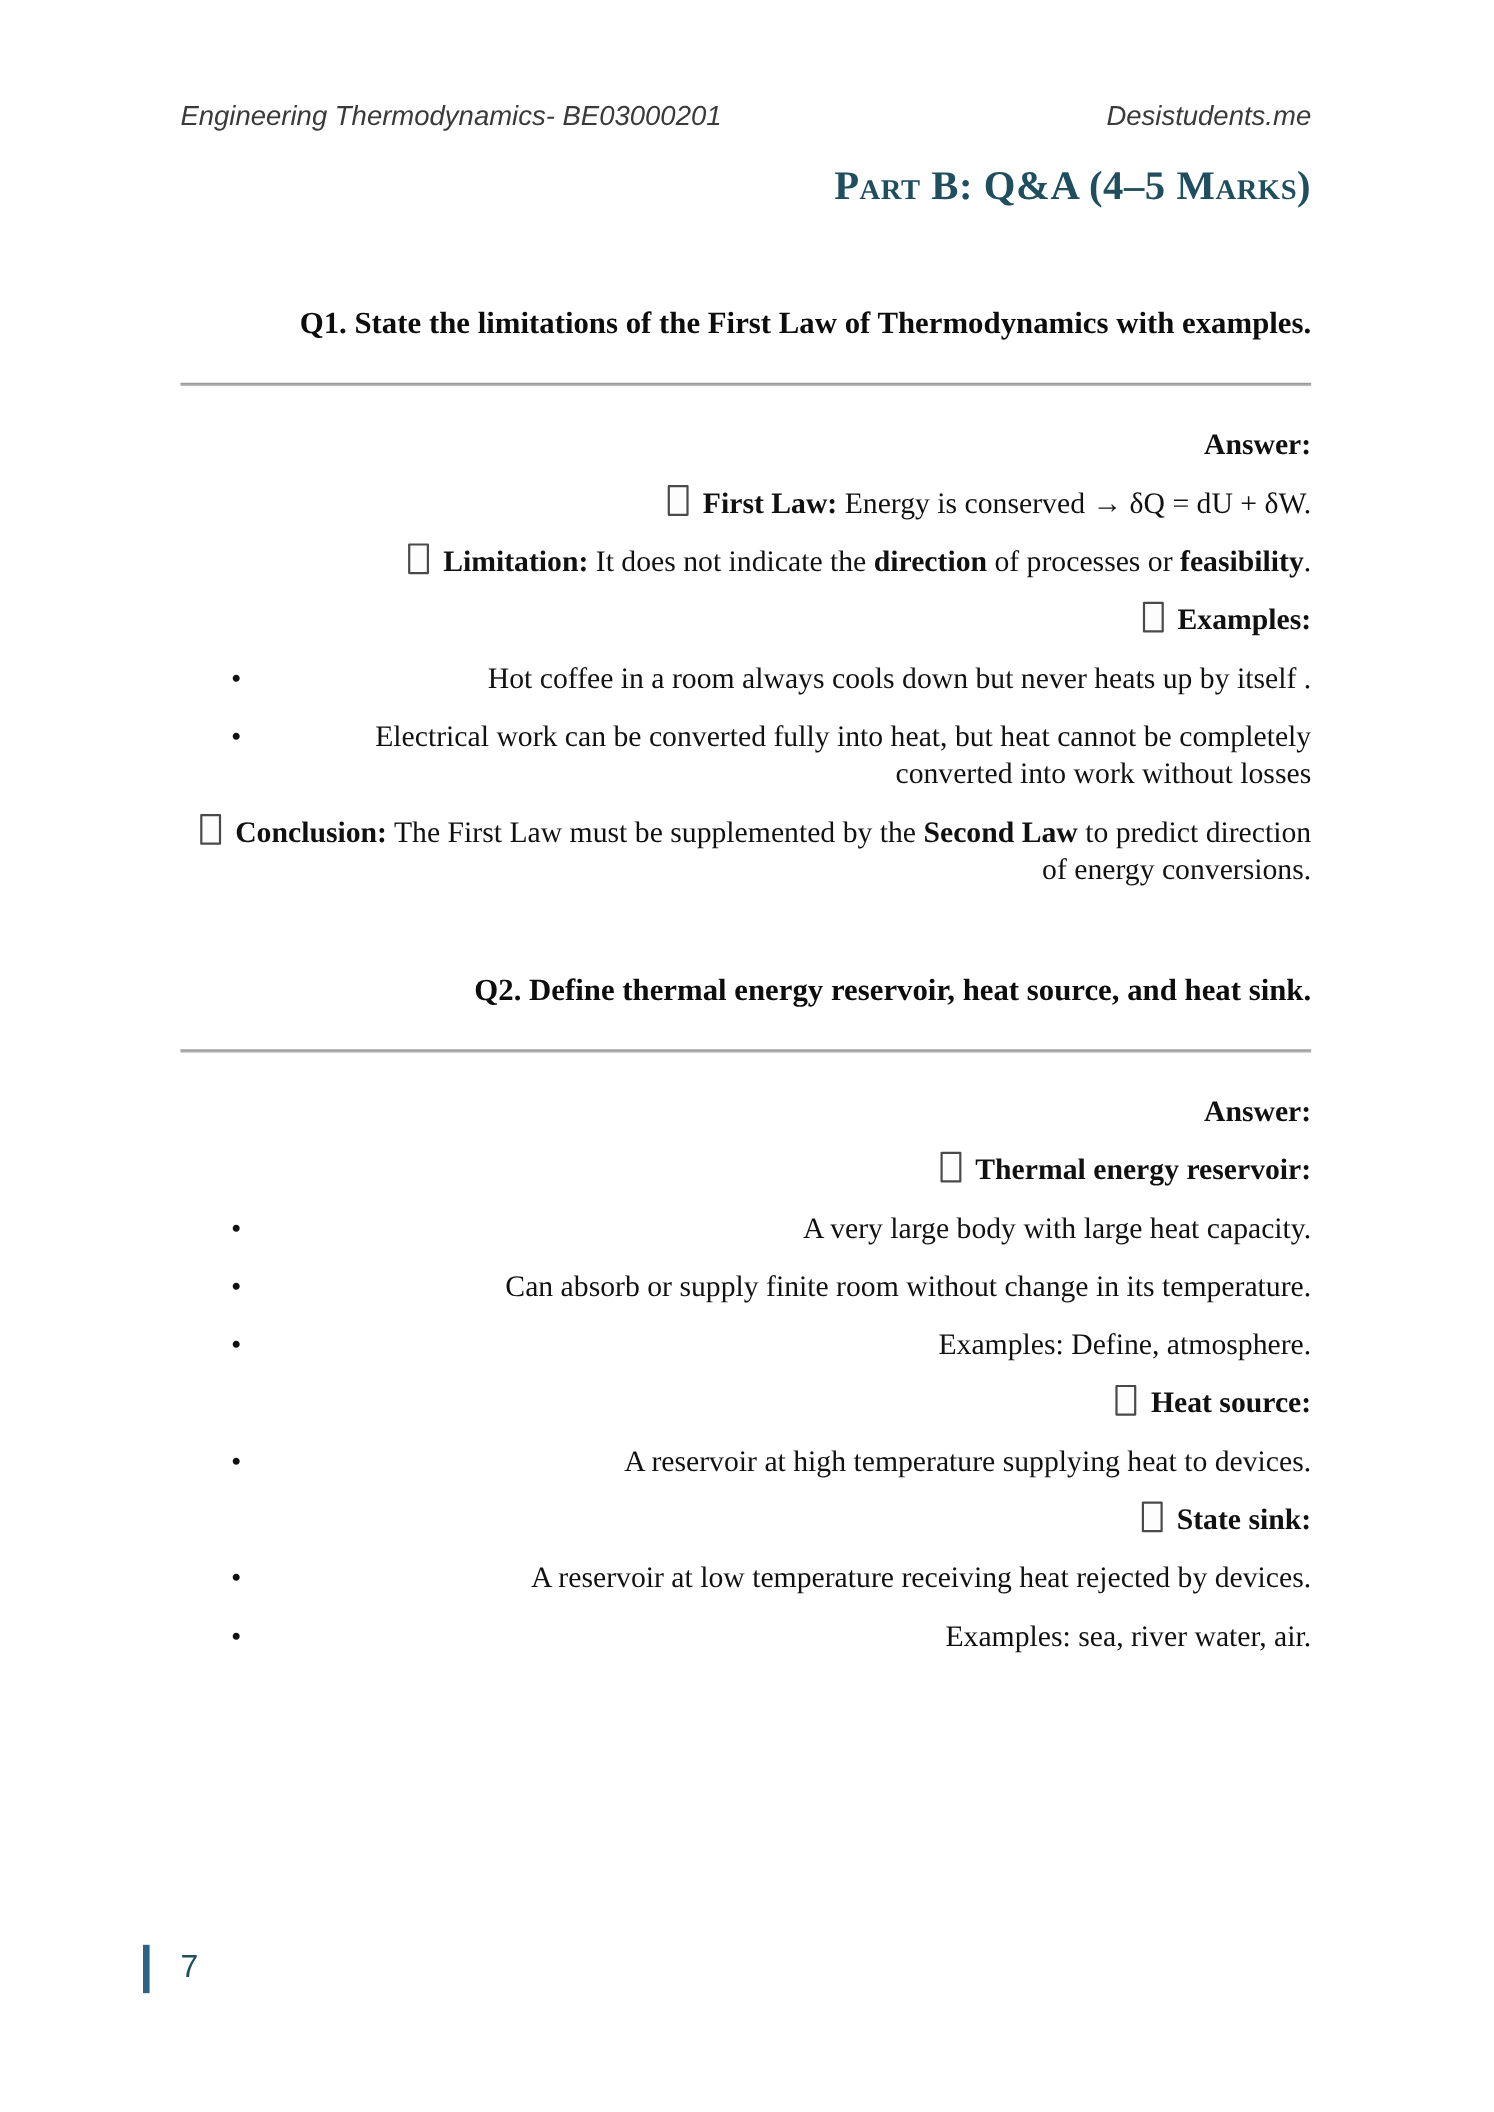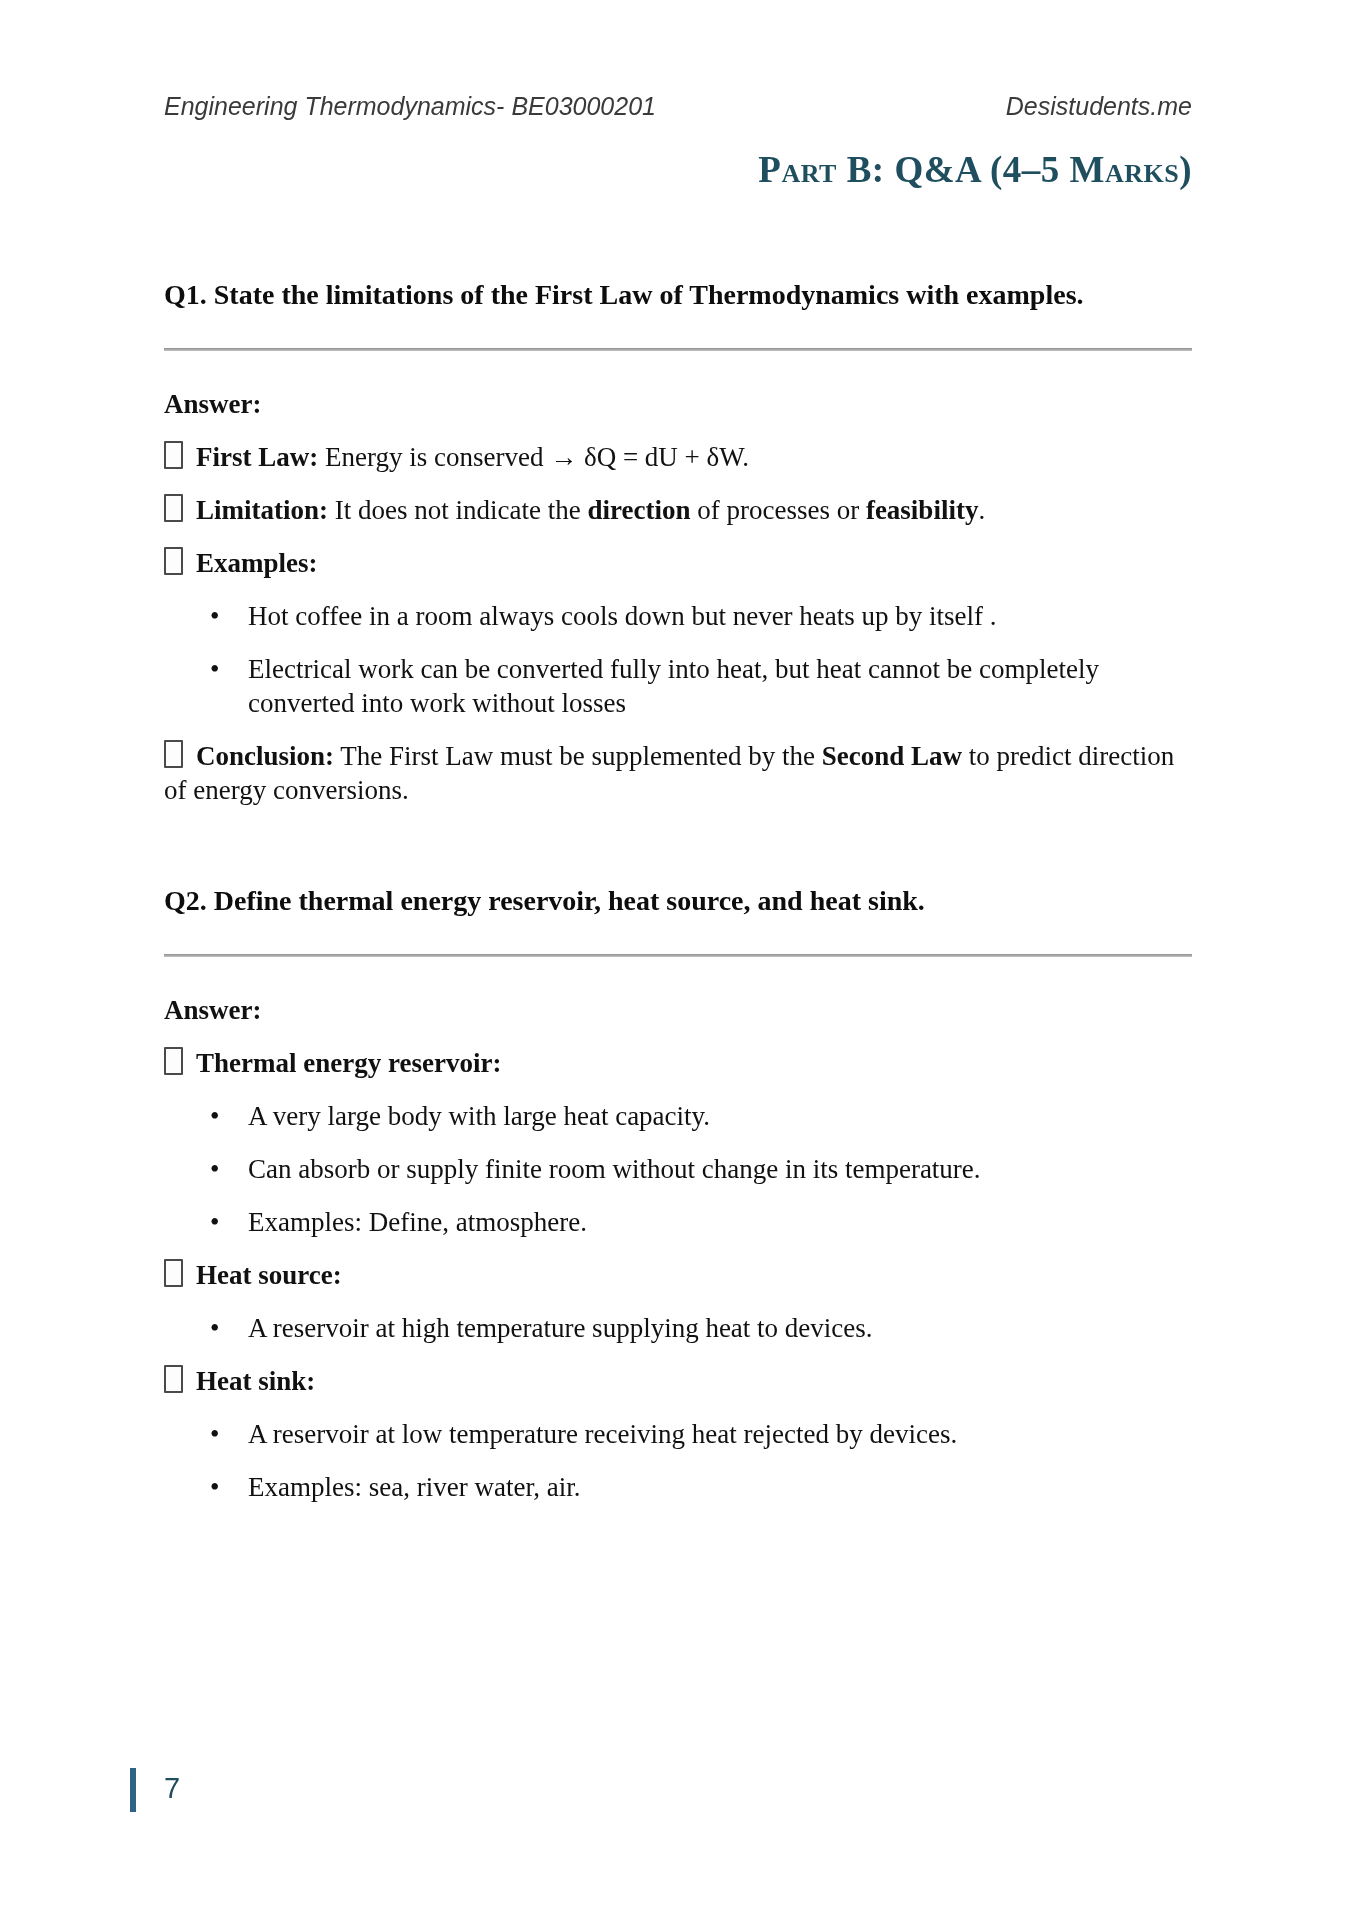--- a/index.html
+++ b/index.html
@@ -40,20 +40,21 @@
     font-size: 37px;
     letter-spacing: 0.5px;
     color: var(--teal, #1F4E5F);
   }
 
   .content {
     position: absolute;
     top: 278px;
     left: 164px;
     width: 1028px;
+    text-align: right;
   }
 
   .q-section + .q-section { margin-top: 77px; }
 
   .q-heading {
     margin: 0;
     font-size: 28px;
     font-weight: bold;
     line-height: 34px;
     color: #0d0d0d;
@@ -147,21 +148,21 @@
     <section class="q-section">
       <h2 class="q-heading">Q2. Define thermal energy reservoir, heat source, and heat sink.</h2>
       <div class="divider"></div>
       <p class="answer-label">Answer:</p>
       <div class="block"><span class="glyph-box"></span><span class="b">Thermal energy reservoir:</span></div>
       <div class="block bullet"><span class="dot">•</span><span>A very large body with large heat capacity.</span></div>
       <div class="block bullet"><span class="dot">•</span><span>Can absorb or supply finite room without change in its temperature.</span></div>
       <div class="block bullet"><span class="dot">•</span><span>Examples: Define, atmosphere.</span></div>
       <div class="block"><span class="glyph-box"></span><span class="b">Heat source:</span></div>
       <div class="block bullet"><span class="dot">•</span><span>A reservoir at high temperature supplying heat to devices.</span></div>
-      <div class="block"><span class="glyph-box"></span><span class="b">Heat sink:</span></div>
+      <div class="block"><span class="glyph-box"></span><span class="b">State sink:</span></div>
       <div class="block bullet"><span class="dot">•</span><span>A reservoir at low temperature receiving heat rejected by devices.</span></div>
       <div class="block bullet"><span class="dot">•</span><span>Examples: sea, river water, air.</span></div>
     </section>
   </main>
 
 <footer>
   <div class="page-footer-bar"></div>
   <div class="page-footer-num">7</div>
 </footer>
 

